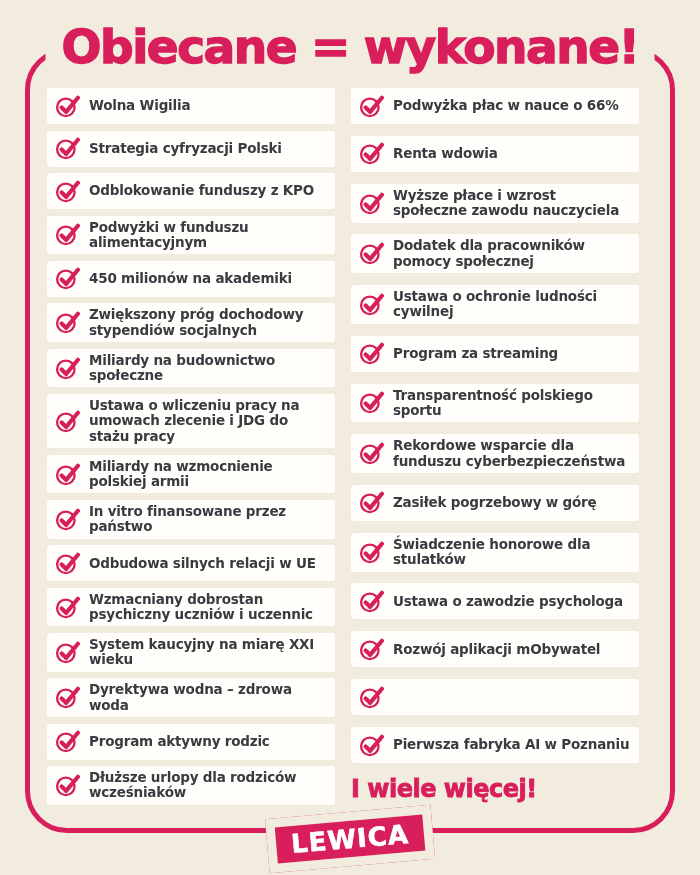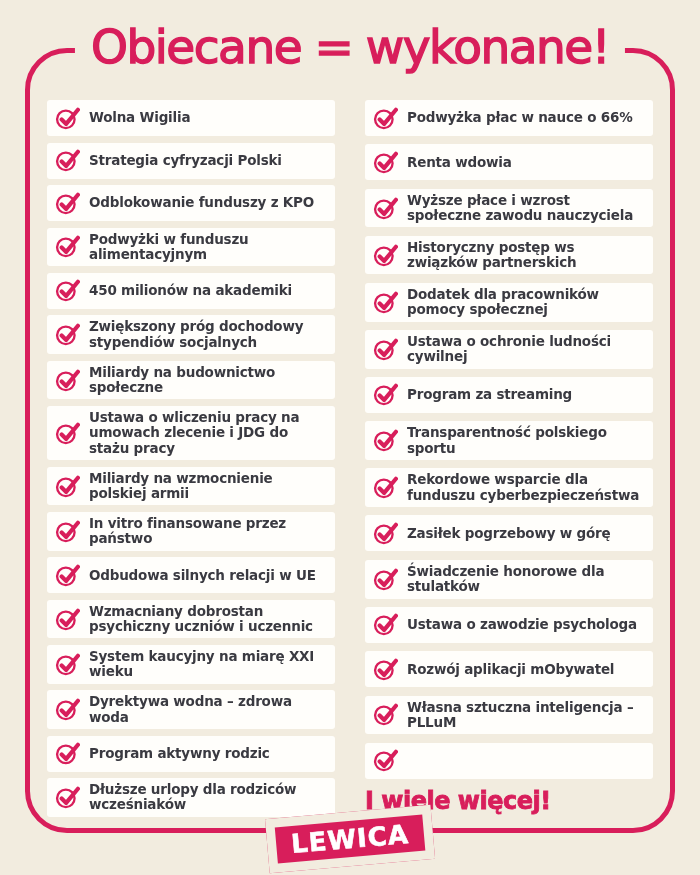--- a/index.html
+++ b/index.html
@@ -23,33 +23,32 @@
     border:5px solid var(--accent);
     border-radius:42px;
   }
   .title{
     position:absolute;
     top:16px;left:50%;transform:translateX(-50%);
     background:var(--bg);
     padding:0 16px;
     white-space:nowrap;
     font-size:47px;
-    font-weight:normal;
+    font-weight:bold;
     letter-spacing:-1.5px;
     color:var(--accent);
     -webkit-text-stroke:1.4px var(--accent);
     line-height:1.3;
     z-index:2;
   }
   .columns{
     position:absolute;
     left:47px;top:88px;width:606px;height:717px;
-    display:flex;gap:30px;
+    display:flex;gap:16px;
     z-index:1;
-    margin-top:12px;
   }
   .col{
     width:288px;
     display:flex;flex-direction:column;
     justify-content:space-between;
   }
   .card{
     background:var(--card-bg);
     border-radius:3px;
     min-height:36px;
@@ -249,27 +248,20 @@
         </div>
 
         <div class="card">
           <svg class="check" viewBox="0 0 30 30">
             <circle cx="13" cy="16" r="10.5" fill="none" stroke="#d81e5b" stroke-width="2.8"></circle>
             <path d="M8 16.2 L13.4 21.5 L27.5 4.5" fill="none" stroke="#d81e5b" stroke-width="5" stroke-linecap="round" stroke-linejoin="round"></path>
           </svg>
           <span class="txt">Wyższe płace i wzrost społeczne zawodu nauczyciela</span>
         </div>
 
-        <div class="card">
-          <svg class="check" viewBox="0 0 30 30">
-            <circle cx="13" cy="16" r="10.5" fill="none" stroke="#d81e5b" stroke-width="2.8"></circle>
-            <path d="M8 16.2 L13.4 21.5 L27.5 4.5" fill="none" stroke="#d81e5b" stroke-width="5" stroke-linecap="round" stroke-linejoin="round"></path>
-          </svg>
-          <span class="txt">Historyczny postęp ws związków partnerskich</span>
-        </div>
 
         <div class="card">
           <svg class="check" viewBox="0 0 30 30">
             <circle cx="13" cy="16" r="10.5" fill="none" stroke="#d81e5b" stroke-width="2.8"></circle>
             <path d="M8 16.2 L13.4 21.5 L27.5 4.5" fill="none" stroke="#d81e5b" stroke-width="5" stroke-linecap="round" stroke-linejoin="round"></path>
           </svg>
           <span class="txt">Dodatek dla pracowników pomocy społecznej</span>
         </div>
 
         <div class="card">
@@ -334,28 +326,28 @@
             <path d="M8 16.2 L13.4 21.5 L27.5 4.5" fill="none" stroke="#d81e5b" stroke-width="5" stroke-linecap="round" stroke-linejoin="round"></path>
           </svg>
           <span class="txt">Rozwój aplikacji mObywatel</span>
         </div>
 
         <div class="card">
           <svg class="check" viewBox="0 0 30 30">
             <circle cx="13" cy="16" r="10.5" fill="none" stroke="#d81e5b" stroke-width="2.8"></circle>
             <path d="M8 16.2 L13.4 21.5 L27.5 4.5" fill="none" stroke="#d81e5b" stroke-width="5" stroke-linecap="round" stroke-linejoin="round"></path>
           </svg>
-          <span class="txt">Własna sztuczna inteligencja – PLLuM</span>
-        </div>
-
-        <div class="card">
-          <svg class="check" viewBox="0 0 30 30">
-            <circle cx="13" cy="16" r="10.5" fill="none" stroke="#d81e5b" stroke-width="2.8"></circle>
-            <path d="M8 16.2 L13.4 21.5 L27.5 4.5" fill="none" stroke="#d81e5b" stroke-width="5" stroke-linecap="round" stroke-linejoin="round"></path>
-          </svg>
+        </div>
+
+        <div class="card">
+          <svg class="check" viewBox="0 0 30 30">
+            <circle cx="13" cy="16" r="10.5" fill="none" stroke="#d81e5b" stroke-width="2.8"></circle>
+            <path d="M8 16.2 L13.4 21.5 L27.5 4.5" fill="none" stroke="#d81e5b" stroke-width="5" stroke-linecap="round" stroke-linejoin="round"></path>
+          </svg>
+          <span class="txt">Pierwsza fabryka AI w Poznaniu</span>
         </div>
       <div class="more">I wiele więcej!</div>
     </div>
 
   </div>
 
   <div class="logo">
     <span>LEWICA</span>
   </div>
 

